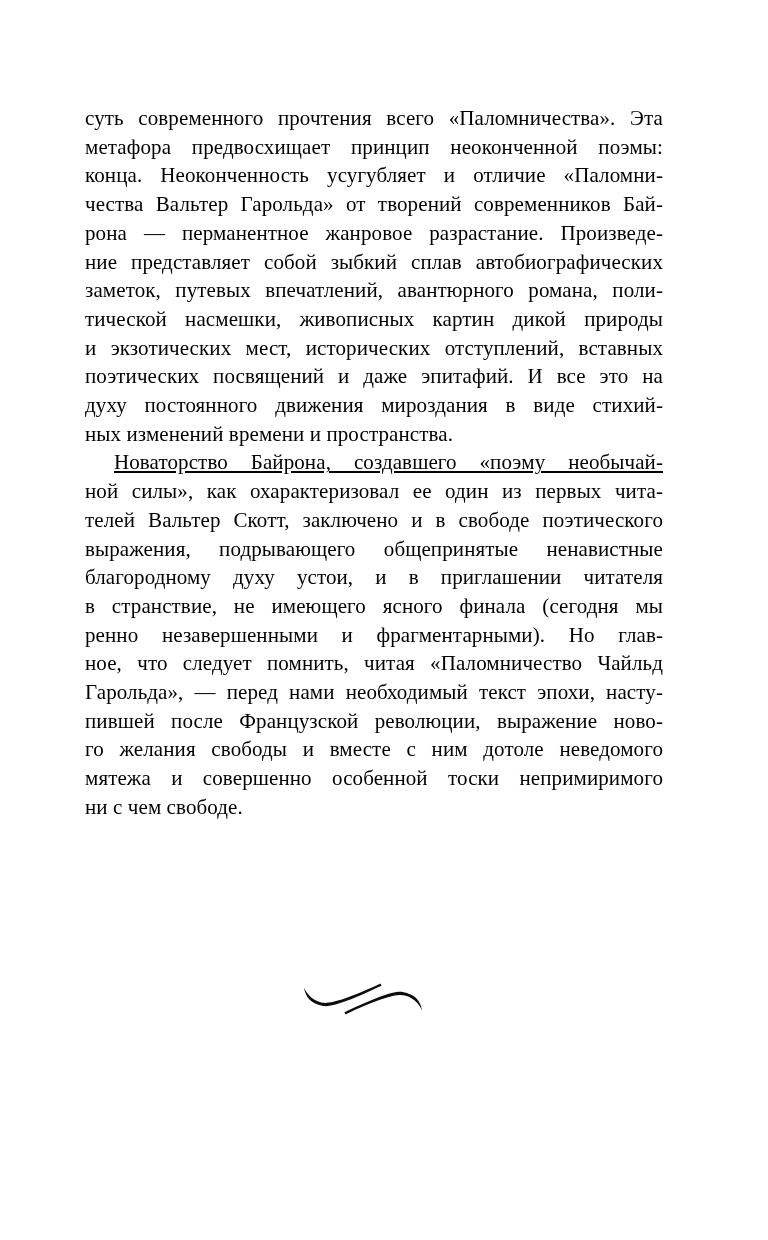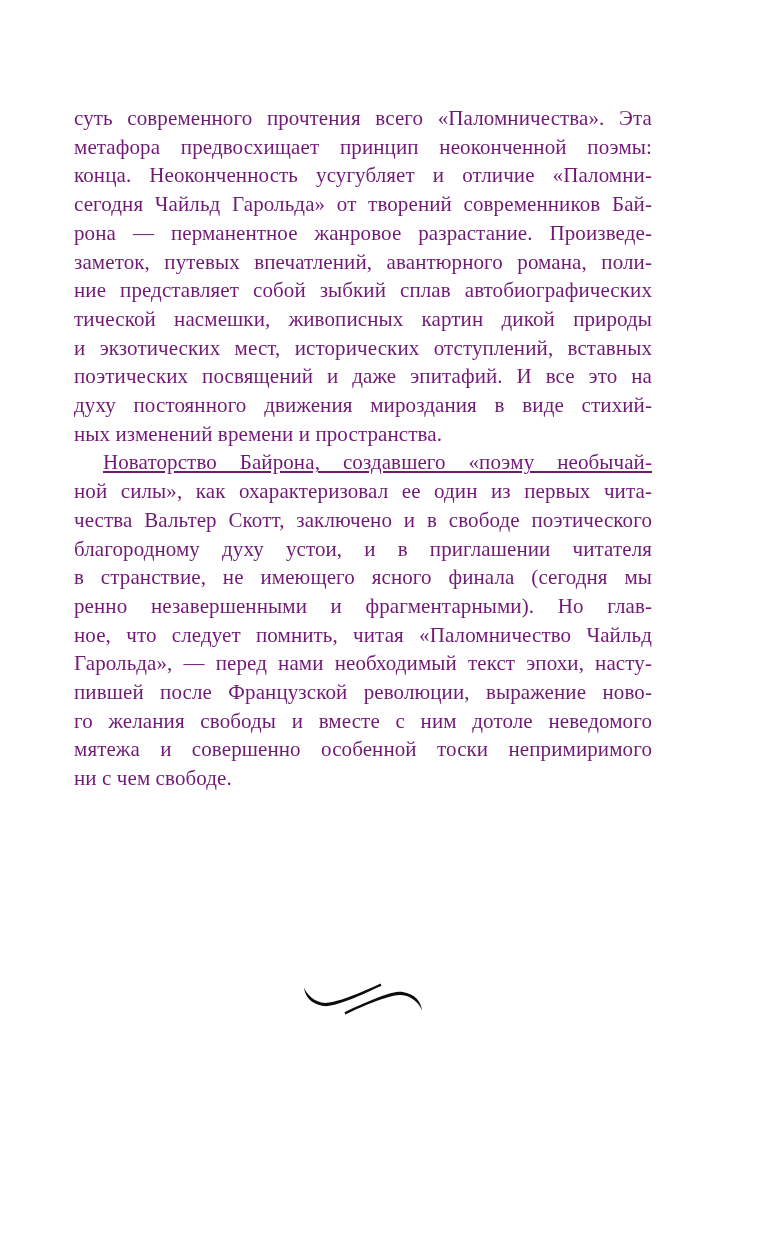--- a/index.html
+++ b/index.html
@@ -14,24 +14,24 @@
     overflow: hidden;
     font-family: "Liberation Serif", "DejaVu Serif", serif;
   }
   .page {
     position: absolute;
     inset: 0;
     background: #ffffff;
   }
   .text-block {
     position: absolute;
-    left: 74px;
+    left: 85px;
     top: 104px;
     width: 578px;
-    color: #701a75;
+    color: #000000;
     font-size: 21px;
     line-height: 28.7px;
     letter-spacing: 0.1px;
   }
   .line {
     text-align: justify;
     text-align-last: justify;
     white-space: normal;
   }
   .line.end {
@@ -57,32 +57,33 @@
 </style>
 </head>
 <body>
 
 <div class="page">
 
   <div class="text-block">
     <div class="line">суть современного прочтения всего «Паломничества». Эта</div>
     <div class="line">метафора предвосхищает принцип неоконченной поэмы:</div>
     <div class="line">конца. Неоконченность усугубляет и отличие «Паломни-</div>
-    <div class="line">сегодня Чайльд Гарольда» от творений современников Бай-</div>
+    <div class="line">чества Вальтер Гарольда» от творений современников Бай-</div>
     <div class="line">рона — перманентное жанровое разрастание. Произведе-</div>
+    <div class="line">ние представляет собой зыбкий сплав автобиографических</div>
     <div class="line">заметок, путевых впечатлений, авантюрного романа, поли-</div>
-    <div class="line">ние представляет собой зыбкий сплав автобиографических</div>
     <div class="line">тической насмешки, живописных картин дикой природы</div>
     <div class="line">и экзотических мест, исторических отступлений, вставных</div>
     <div class="line">поэтических посвящений и даже эпитафий. И все это на</div>
     <div class="line">духу постоянного движения мироздания в виде стихий-</div>
     <div class="line end">ных изменений времени и пространства.</div>
     <div class="line indent">Новаторство Байрона, создавшего «поэму необычай-</div>
     <div class="line">ной силы», как охарактеризовал ее один из первых чита-</div>
-    <div class="line">чества Вальтер Скотт, заключено и в свободе поэтического</div>
+    <div class="line">телей Вальтер Скотт, заключено и в свободе поэтического</div>
+    <div class="line">выражения, подрывающего общепринятые ненавистные</div>
     <div class="line">благородному духу устои, и в приглашении читателя</div>
     <div class="line">в странствие, не имеющего ясного финала (сегодня мы</div>
     <div class="line">ренно незавершенными и фрагментарными). Но глав-</div>
     <div class="line">ное, что следует помнить, читая «Паломничество Чайльд</div>
     <div class="line">Гарольда», — перед нами необходимый текст эпохи, насту-</div>
     <div class="line">пившей после Французской революции, выражение ново-</div>
     <div class="line">го желания свободы и вместе с ним дотоле неведомого</div>
     <div class="line">мятежа и совершенно особенной тоски непримиримого</div>
     <div class="line end">ни с чем свободе.</div>
   </div>

